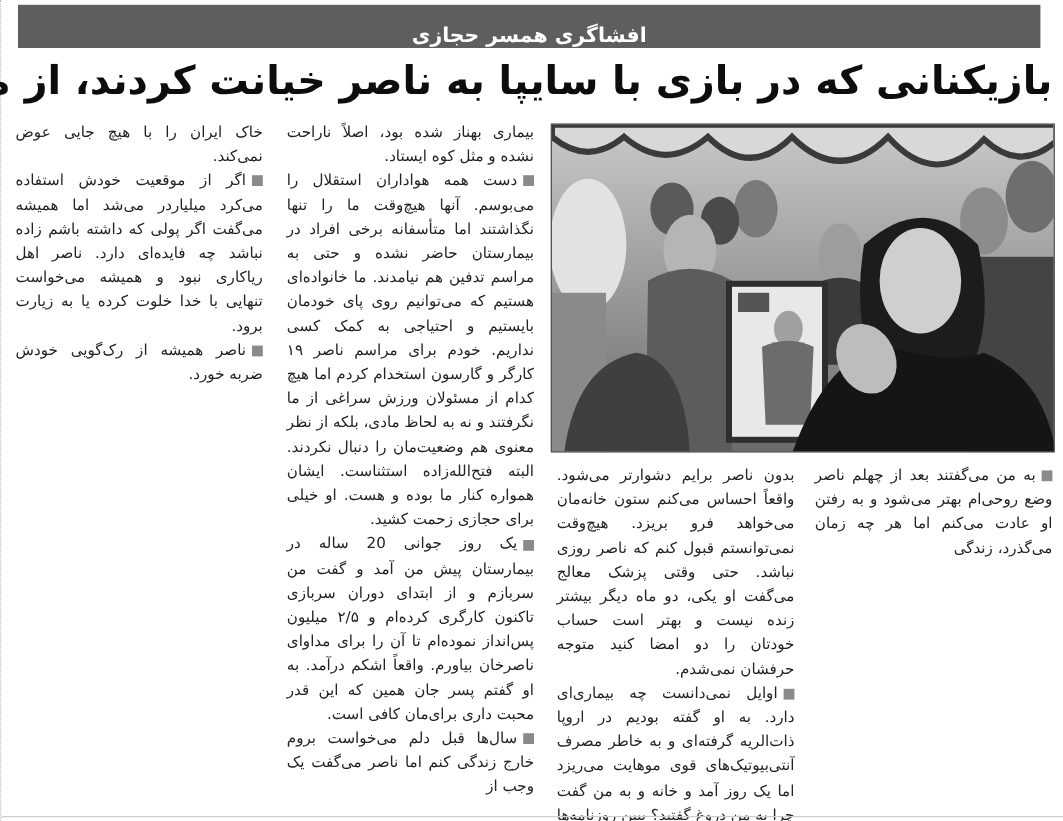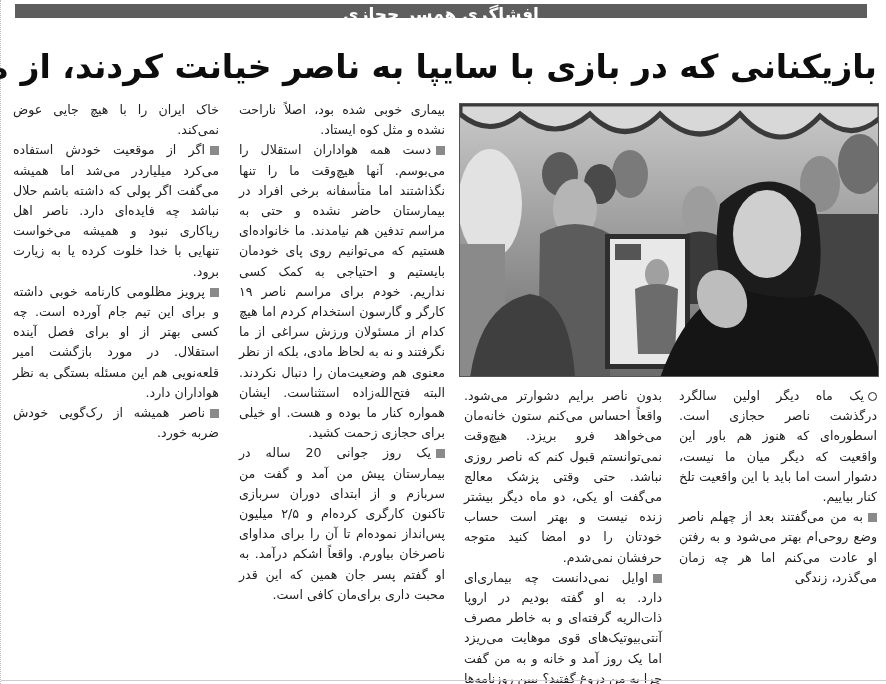--- a/index.html
+++ b/index.html
@@ -1,18 +1,18 @@
 <!DOCTYPE html>
 <html><head>
 <meta charset="utf-8">
 <style>
   html, body { margin: 0; padding: 0; background: #ffffff; }
   body { width: 886px; height: 684px; overflow: hidden; position: relative; font-family: "DejaVu Sans", sans-serif; color: #1a1a1a; }
   .page { position: absolute; left: 0; top: 0; width: 886px; height: 684px; background: #fff; border-left: 1px dotted #bbb; box-sizing: border-box; }
-  .kicker { position: absolute; left: 14px; top: 4px; width: 852px; height: 14px; background: #5e5e5e; display: flex; align-items: flex-start; justify-content: center; }
+  .kicker { position: absolute; left: 14px; top: 4px; width: 852px; height: 36px; background: #5e5e5e; display: flex; align-items: flex-end; justify-content: center; }
   .kicker span { color: #ffffff; font-size: 17px; font-weight: bold; direction: rtl; letter-spacing: 0; }
   .headline { position: absolute; left: 6px; top: 40px; width: 870px; height: 54px; direction: rtl; text-align: center; font-size: 33px; font-weight: bold; color: #0d0d0d; line-height: 54px; white-space: nowrap; letter-spacing: -1.2px; }
   .col { position: absolute; direction: rtl; text-align: justify; font-size: 12.6px; line-height: 20.2px; color: #222; }
   .col p { margin: 0; }
   .col .para { margin: 0; }
   .bullet { display: inline-block; width: 9px; height: 9px; background: #8a8a8a; margin-left: 5px; vertical-align: middle; }
   .circle { display: inline-block; width: 9px; height: 9px; border: 1.5px solid #222; border-radius: 50%; margin-left: 4px; vertical-align: middle; box-sizing: border-box; }
   .col-1 { left: 12px; top: 100px; width: 206px; }
   .col-2 { left: 238px; top: 100px; width: 206px; }
   .col-3 { left: 463px; top: 386px; width: 198px; }
@@ -69,36 +69,35 @@
 
       <path d="M260 100 Q310 55 355 100 Q370 170 345 210 L270 210 Q250 160 260 100 Z" fill="#1c1c1c"></path>
       <ellipse cx="307" cy="130" rx="34" ry="44" fill="#cfcfcf"></ellipse>
       <path d="M200 274 Q230 190 280 185 Q330 200 360 190 Q410 210 420 274 Z" fill="#151515"></path>
 
       <ellipse cx="262" cy="195" rx="24" ry="30" fill="#bdbdbd" transform="rotate(-25 262 195)"></ellipse>
     </svg>
   </div>
 
   <div class="col col-4">
-    <p class="para"><span class="circle"></span><span>یک ماه دیگر اولین سالگرد درگذشت ناصر حجازی است. اسطوره‌ای که هنوز هم باور این واقعیت که دیگر میان ما نیست، دشوار است اما باید با این واقعیت تلخ کنار بیاییم.</span></p>
     <p class="para"><span class="bullet"></span><span>به من می‌گفتند بعد از چهلم ناصر وضع روحی‌ام بهتر می‌شود و به رفتن او عادت می‌کنم اما هر چه زمان می‌گذرد، زندگی</span></p>
   </div>
 
   <div class="col col-3">
     <p class="para"><span>بدون ناصر برایم دشوارتر می‌شود. واقعاً احساس می‌کنم ستون خانه‌مان می‌خواهد فرو بریزد. هیچ‌وقت نمی‌توانستم قبول کنم که ناصر روزی نباشد. حتی وقتی پزشک معالج می‌گفت او یکی، دو ماه دیگر بیشتر زنده نیست و بهتر است حساب خودتان را دو امضا کنید متوجه حرفشان نمی‌شدم.</span></p>
     <p class="para"><span class="bullet"></span><span>اوایل نمی‌دانست چه بیماری‌ای دارد. به او گفته بودیم در اروپا ذات‌الریه گرفته‌ای و به خاطر مصرف آنتی‌بیوتیک‌های قوی موهایت می‌ریزد اما یک روز آمد و خانه و به من گفت چرا به من دروغ گفتید؟ ببین روزنامه‌ها چه نوشته‌اند با اینکه تازه متوجه</span></p>
   </div>
 
   <div class="col col-2">
-    <p class="para"><span>بیماری خوبی شده بود، اصلاً ناراحت نشده و مثل کوه ایستاد.</span></p>
+    <p class="para"><span>بیماری بهناز شده بود، اصلاً ناراحت نشده و مثل کوه ایستاد.</span></p>
     <p class="para"><span class="bullet"></span><span>دست همه هواداران استقلال را می‌بوسم. آنها هیچ‌وقت ما را تنها نگذاشتند اما متأسفانه برخی افراد در بیمارستان حاضر نشده و حتی به مراسم تدفین هم نیامدند. ما خانواده‌ای هستیم که می‌توانیم روی پای خودمان بایستیم و احتیاجی به کمک کسی نداریم. خودم برای مراسم ناصر ۱۹ کارگر و گارسون استخدام کردم اما هیچ کدام از مسئولان ورزش سراغی از ما نگرفتند و نه به لحاظ مادی، بلکه از نظر معنوی هم وضعیت‌مان را دنبال نکردند. البته فتح‌الله‌زاده استثناست. ایشان همواره کنار ما بوده و هست. او خیلی برای حجازی زحمت کشید.</span></p>
     <p class="para"><span class="bullet"></span><span>یک روز جوانی 20 ساله در بیمارستان پیش من آمد و گفت من سربازم و از ابتدای دوران سربازی تاکنون کارگری کرده‌ام و ۲/۵ میلیون پس‌انداز نموده‌ام تا آن را برای مداوای ناصرخان بیاورم. واقعاً اشکم درآمد. به او گفتم پسر جان همین که این قدر محبت داری برای‌مان کافی است.</span></p>
+    <p class="para"><span class="bullet"></span><span>سال‌ها قبل دلم می‌خواست بروم خارج زندگی کنم اما ناصر می‌گفت یک وجب از</span></p>
   </div>
 
   <div class="col col-1">
     <p class="para"><span>خاک ایران را با هیچ جایی عوض نمی‌کند.</span></p>
-    <p class="para"><span class="bullet"></span><span>اگر از موقعیت خودش استفاده می‌کرد میلیاردر می‌شد اما همیشه می‌گفت اگر پولی که داشته باشم حلال نباشد چه فایده‌ای دارد. ناصر اهل ریاکاری نبود و همیشه می‌خواست تنهایی با خدا خلوت کرده یا به زیارت برود.</span></p>
-    <p class="para"><span class="bullet"></span><span>پرویز مظلومی کارنامه خوبی داشته و برای این تیم جام آورده است. چه کسی بهتر از او برای فصل آینده استقلال. در مورد بازگشت امیر قلعه‌نویی هم این مسئله بستگی به نظر هواداران دارد.</span></p>
+    <p class="para"><span class="bullet"></span><span>اگر از موقعیت خودش استفاده می‌کرد میلیاردر می‌شد اما همیشه می‌گفت اگر پولی که داشته باشم زاده نباشد چه فایده‌ای دارد. ناصر اهل ریاکاری نبود و همیشه می‌خواست تنهایی با خدا خلوت کرده یا به زیارت برود.</span></p>
     <p class="para"><span class="bullet"></span><span>ناصر همیشه از رک‌گویی خودش ضربه خورد.</span></p>
   </div>
 
   <div class="bottom-rule"></div>
 </div>
 
 </body></html>

